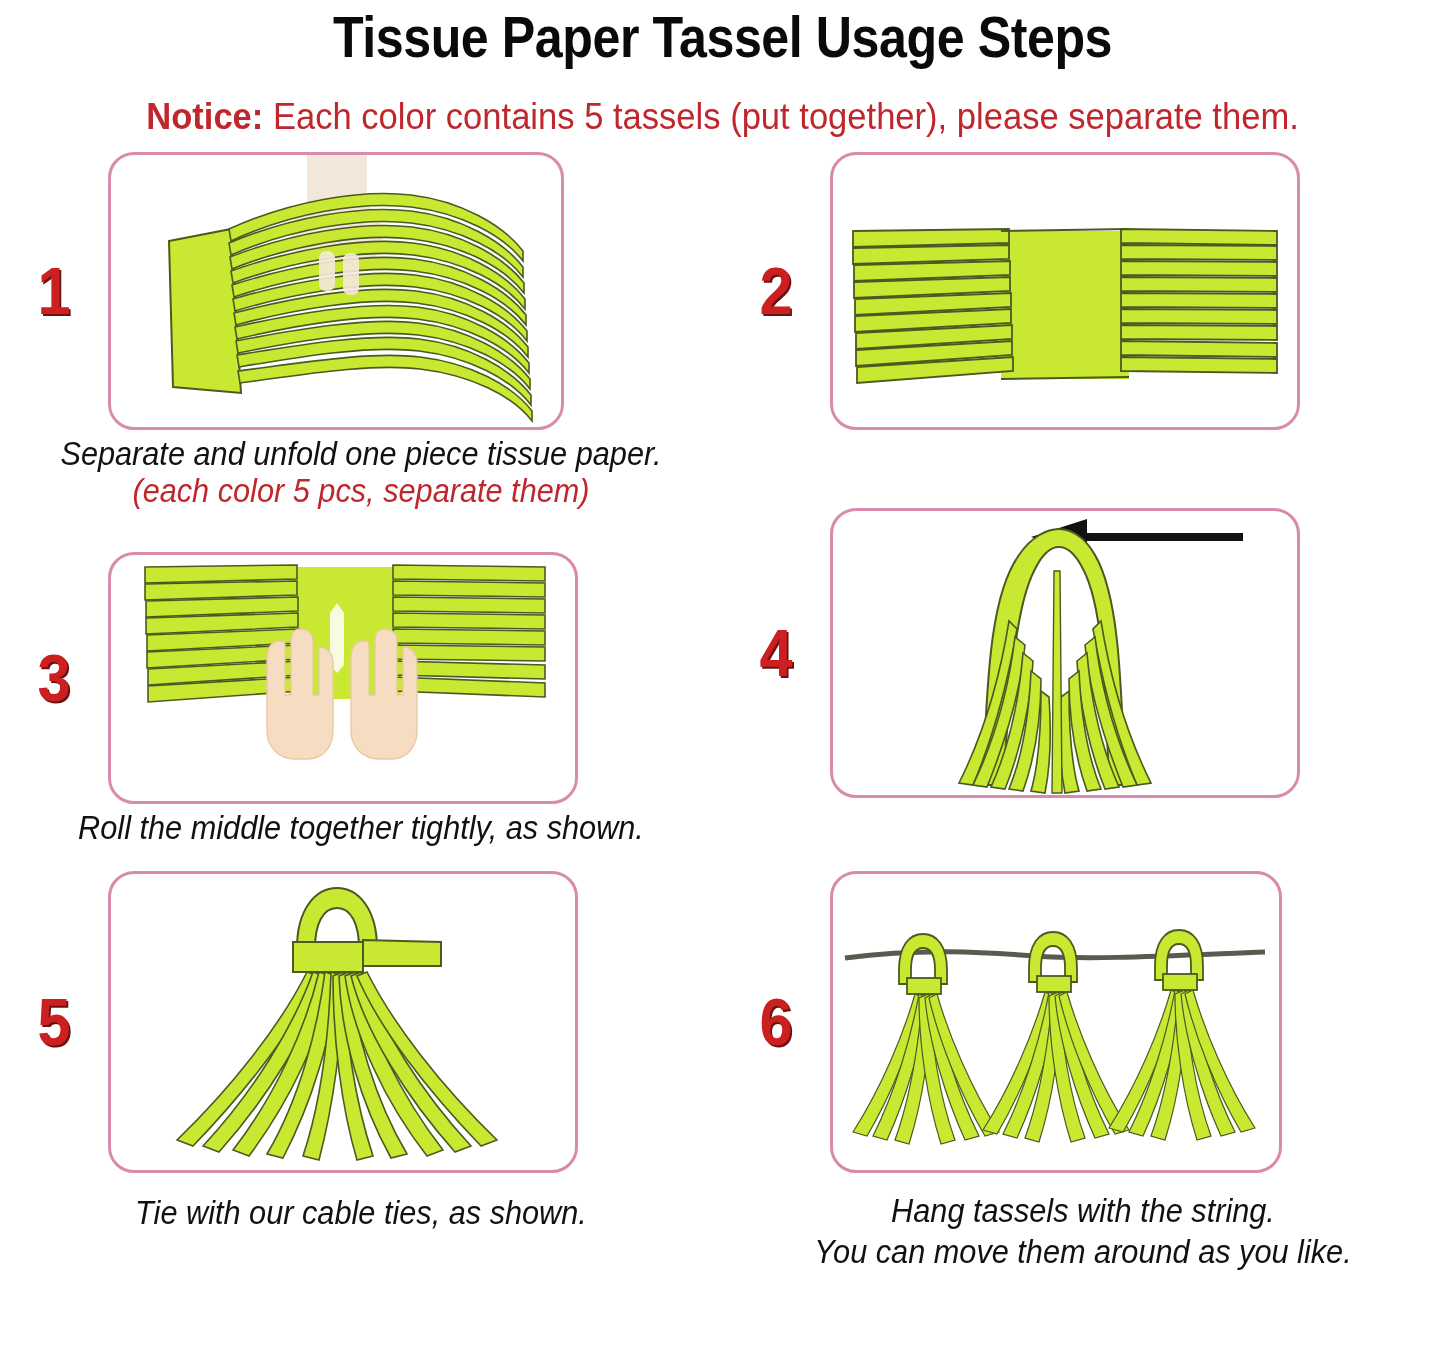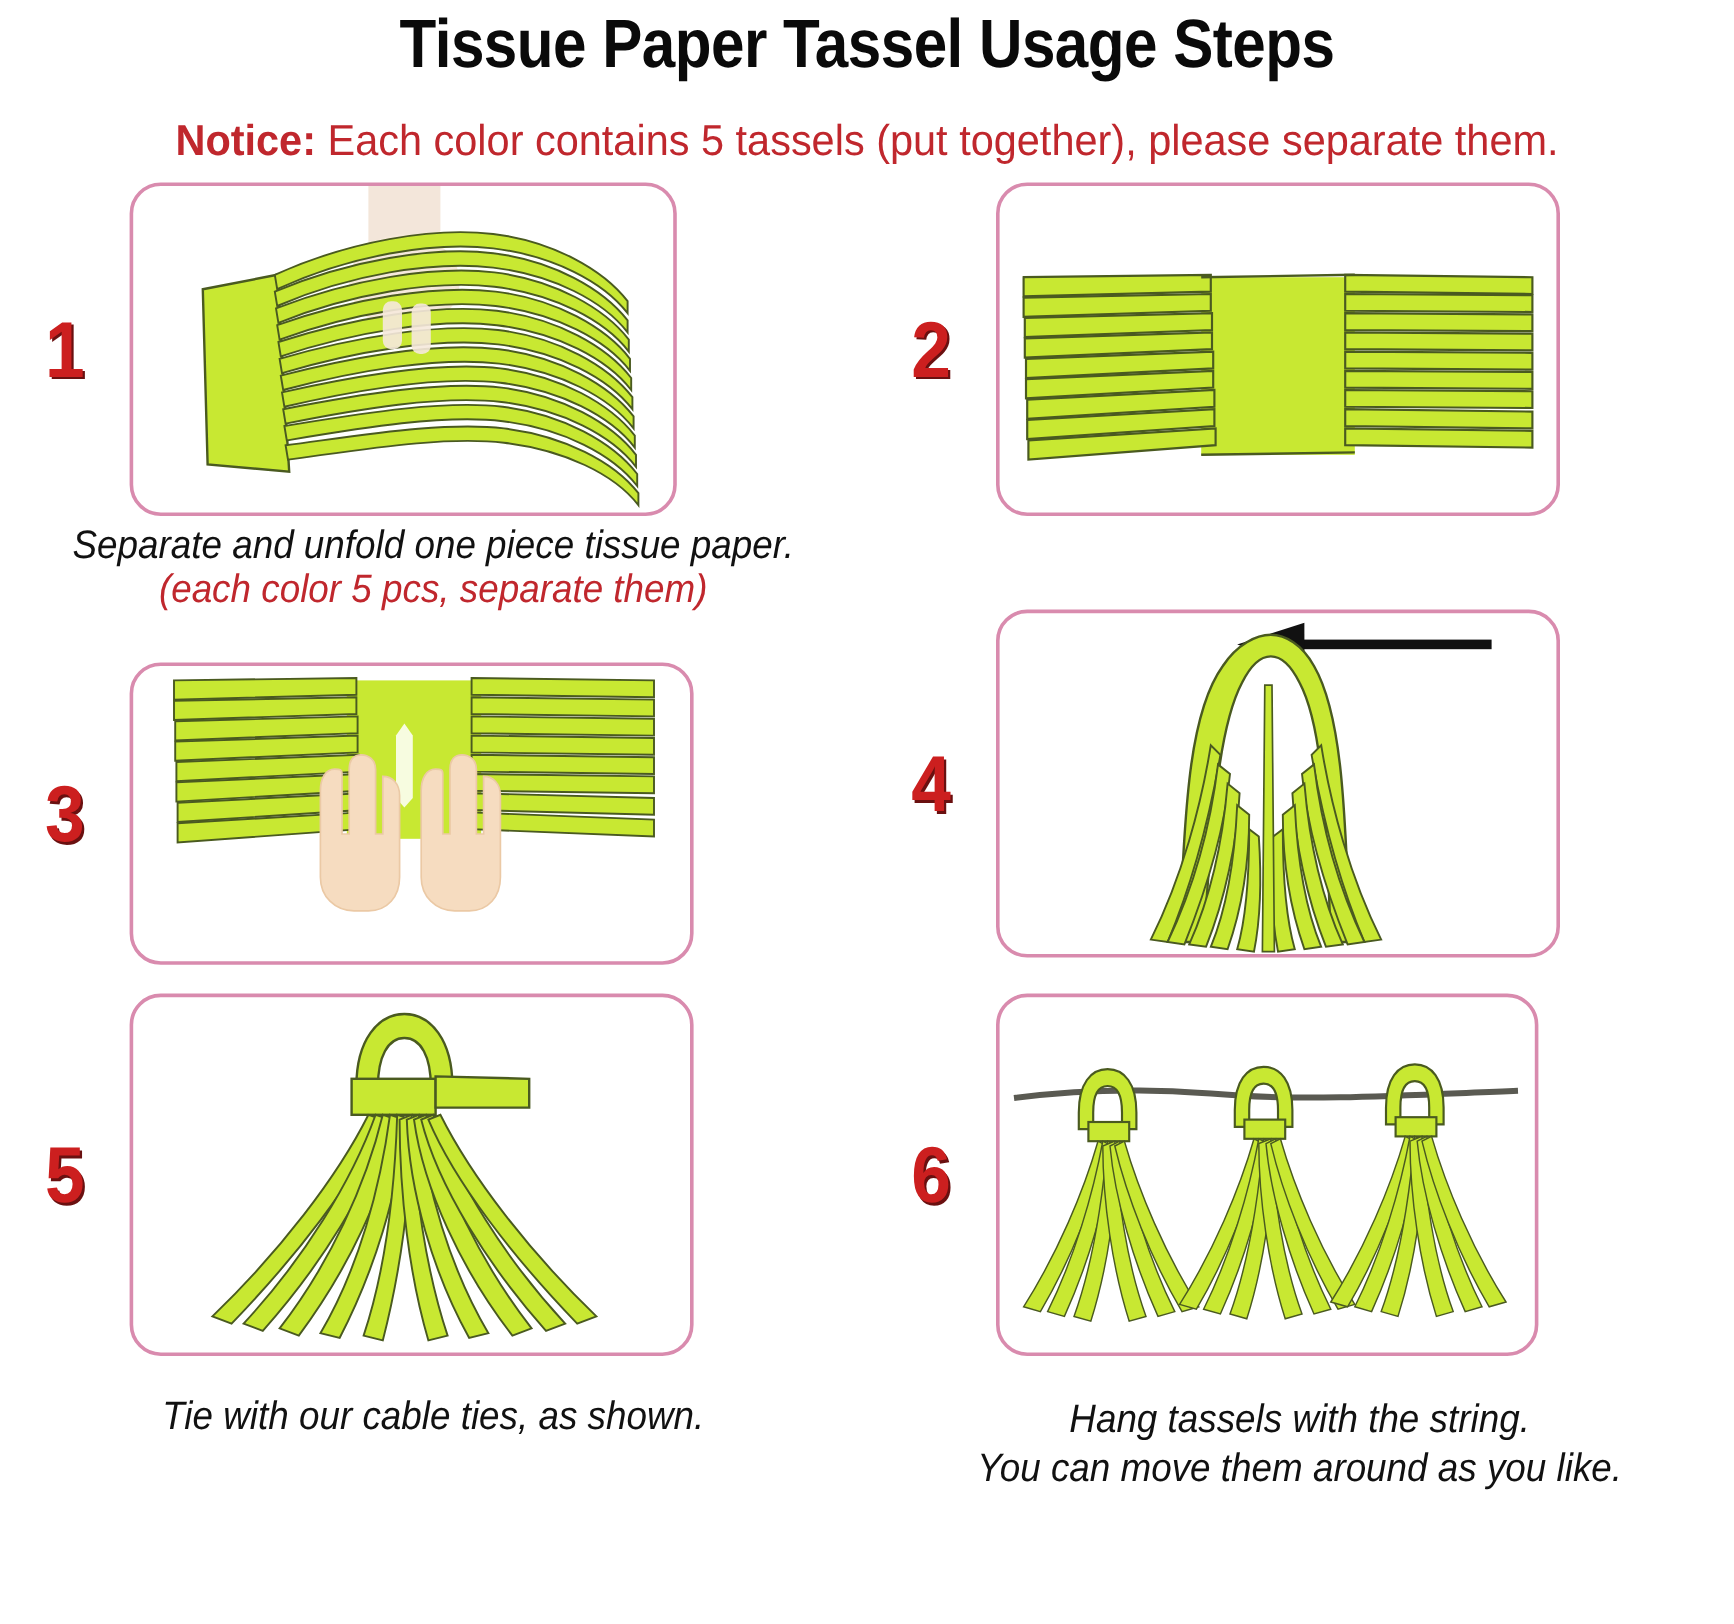--- a/index.html
+++ b/index.html
@@ -222,20 +222,23 @@
 
             <g>
               <path d="M168 86 C160 86 156 94 156 104 L156 176 C156 192 168 204 184 204 L196 204 C212 204 222 192 222 176 L222 108 C222 98 216 92 208 92 L208 140 L202 140 L202 86 C202 78 196 74 190 74 C184 74 180 78 180 86 L180 140 L174 140 L174 90 C174 86 172 86 168 86 Z" fill="#F6DCC0" stroke="#EBC9A5" stroke-width="1.4"></path>
             </g>
             <g>
               <path d="M252 86 C244 86 240 94 240 104 L240 176 C240 192 252 204 268 204 L280 204 C296 204 306 192 306 176 L306 108 C306 98 300 92 292 92 L292 140 L286 140 L286 86 C286 78 280 74 274 74 C268 74 264 78 264 86 L264 140 L258 140 L258 90 C258 86 256 86 252 86 Z" fill="#F6DCC0" stroke="#EBC9A5" stroke-width="1.4"></path>
             </g>
           </svg>
         </div>
       </div>
+      <div class="cap-wrap">
+        <div class="caption">Roll the middle together tightly, as shown.</div>
+      </div>
     </div>
 
     <div class="col">
       <div class="step-block">
         <div class="step-num">4</div>
         <div class="panel" style="width:470px;height:290px;">
           <svg width="464" height="284" viewBox="0 0 464 284">
 
             <g>
               <rect x="250" y="22" width="160" height="8" fill="#111111"></rect>
@@ -291,21 +294,21 @@
               <path d="M220 98 C218 160 210 228 192 282 L208 286 C222 232 232 164 232 102 Z"></path>
               <path d="M232 98 C234 160 244 228 262 282 L246 286 C230 232 222 164 222 102 Z"></path>
               <path d="M238 98 C244 158 264 226 296 280 L280 284 C250 230 230 162 228 102 Z"></path>
               <path d="M244 98 C258 156 290 222 332 276 L316 282 C274 228 242 160 234 102 Z"></path>
               <path d="M250 98 C270 154 310 218 360 272 L344 278 C296 224 254 158 240 102 Z"></path>
               <path d="M256 98 C282 150 330 212 386 266 L370 272 C316 216 268 154 246 102 Z"></path>
             </g>
           </svg>
         </div>
       </div>
-      <div class="cap-wrap" style="margin-top:32px;">
+      <div class="cap-wrap" style="margin-top:22px;">
         <div class="caption">Tie with our cable ties, as shown.</div>
       </div>
     </div>
 
     <div class="col">
       <div class="step-block">
         <div class="step-num">6</div>
         <div class="panel" style="width:452px;height:302px;">
           <svg width="446" height="296" viewBox="0 0 446 296">
 
@@ -345,20 +348,20 @@
                 <path d="M342 116 C334 160 318 214 296 258 L310 262 C330 218 346 164 350 120 Z"></path>
                 <path d="M346 116 C342 162 334 218 318 262 L332 266 C346 222 354 166 354 120 Z"></path>
                 <path d="M352 116 C354 162 362 218 378 262 L364 266 C350 222 342 166 342 120 Z"></path>
                 <path d="M356 116 C364 160 380 214 402 258 L388 262 C368 218 352 164 348 120 Z"></path>
                 <path d="M360 116 C372 158 394 210 422 254 L408 258 C382 214 362 162 352 120 Z"></path>
               </g>
             </g>
           </svg>
         </div>
       </div>
-      <div class="cap-wrap" style="margin-top:34px;">
+      <div class="cap-wrap" style="margin-top:20px;">
         <div class="caption">Hang tassels with the string.</div>
         <div class="caption" style="margin-top:4px;">You can move them around as you like.</div>
       </div>
     </div>
   </div>
 
 </div>
 
 </body></html>

